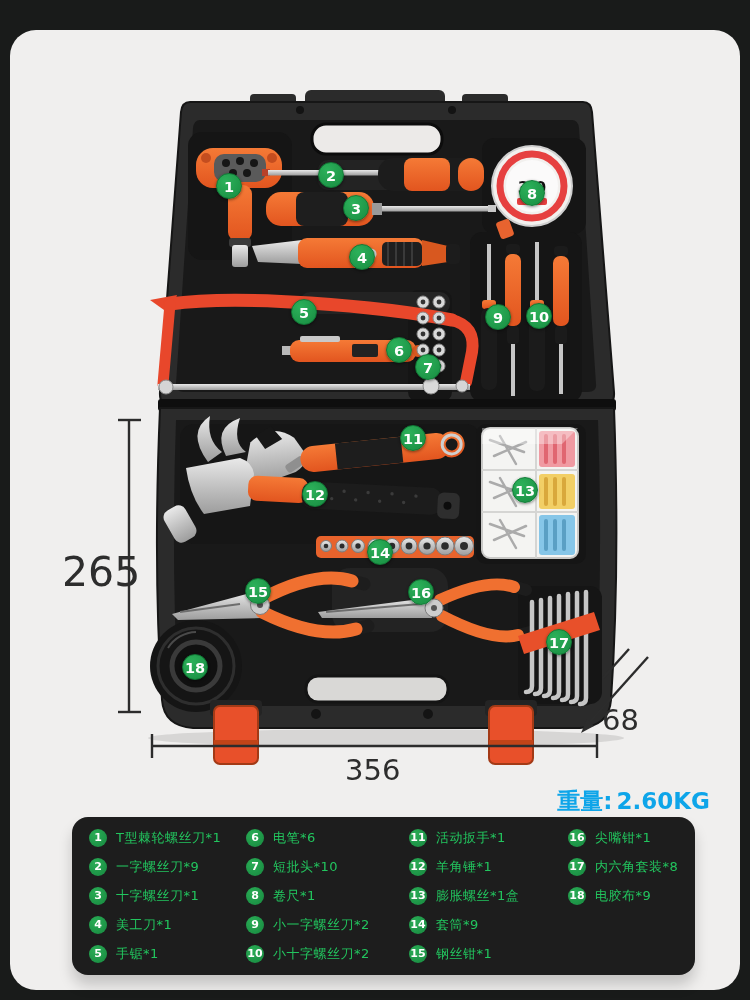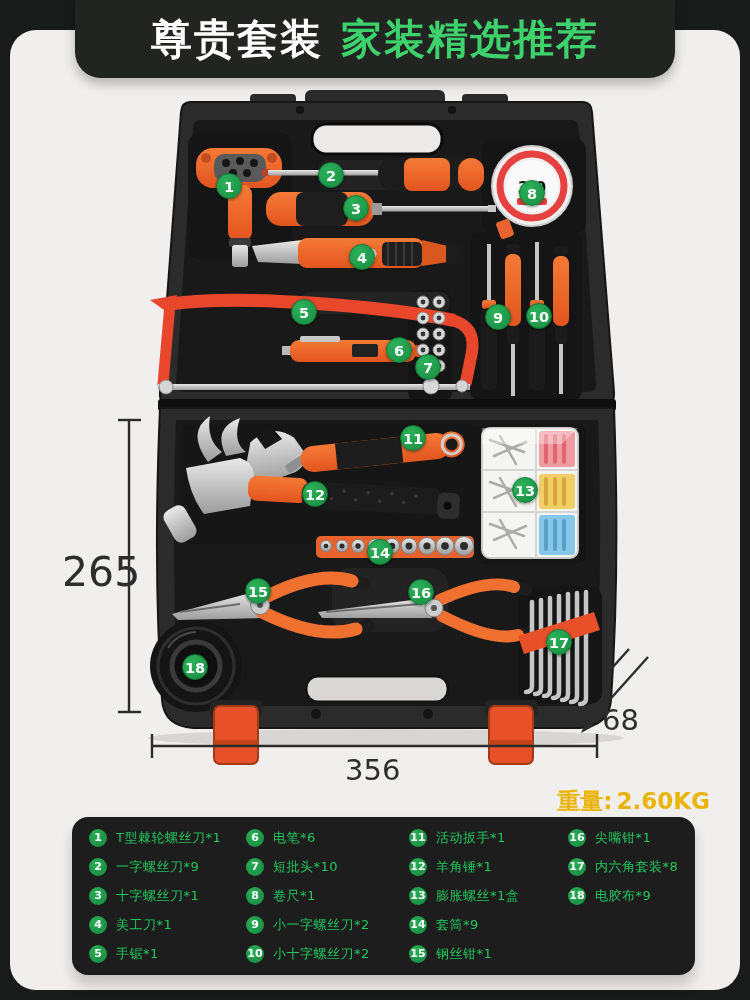--- a/index.html
+++ b/index.html
@@ -19,21 +19,21 @@
   .markers{position:absolute;inset:0;z-index:4;pointer-events:none;}
   .pbadge{position:absolute;width:26px;height:26px;border-radius:50%;
           background:radial-gradient(circle at 35% 30%,#2cb15a,#188c41);
           border:1px solid #0f7a35;color:#fff;font-size:14.5px;font-weight:bold;
           line-height:26px;text-align:center;box-sizing:border-box;
           box-shadow:0 1px 3px rgba(0,0,0,.45);}
   .dim{position:absolute;color:#2d2d2d;z-index:3;}
   .dim-h{left:62px;top:548px;font-size:41px;width:60px;text-align:center;}
   .dim-w{left:345px;top:753px;font-size:29px;width:70px;text-align:left;}
   .dim-d{left:602px;top:703px;font-size:29px;width:52px;}
-  .weight{position:absolute;right:40px;top:786px;z-index:3;color:#eab308;
+  .weight{position:absolute;right:40px;top:786px;z-index:3;color:#0ea5e9;
           font-size:23px;font-weight:bold;}
   .weight span{margin-left:4px;}
   .legend{position:absolute;left:72px;top:817px;width:623px;height:158px;
           background:#1d1d1d;border-radius:16px;z-index:5;
           box-shadow:0 10px 14px rgba(0,0,0,.18);}
   .lcol{position:absolute;top:6px;}
   .lcol:nth-child(1){left:17px;} .lcol:nth-child(2){left:174px;}
   .lcol:nth-child(3){left:337px;} .lcol:nth-child(4){left:496px;}
   .lrow{display:flex;align-items:center;height:29px;gap:9px;}
   .lbadge{width:18px;height:18px;border-radius:50%;flex:0 0 18px;
@@ -369,24 +369,20 @@
       <div class="pbadge" style="left: 546px; top: 629px;">17</div>
       <div class="pbadge" style="left: 182px; top: 654px;">18</div>
     </div>
 
   <div class="dim dim-h">265</div>
   <div class="dim dim-w">356</div>
   <div class="dim dim-d">68</div>
 
   <div class="weight"><span>重量:</span><span>2.60KG</span></div>
 
-  <div class="banner">
-    <span class="t-white">尊贵套装</span>
-    <span class="t-green">家装精选推荐</span>
-  </div>
 
   <div class="legend">
       <div class="lcol">
         <div class="lrow">
           <span class="lbadge">1</span>
           <span class="llabel">T型棘轮螺丝刀*1</span>
         </div>
         <div class="lrow">
           <span class="lbadge">2</span>
           <span class="llabel">一字螺丝刀*9</span>

